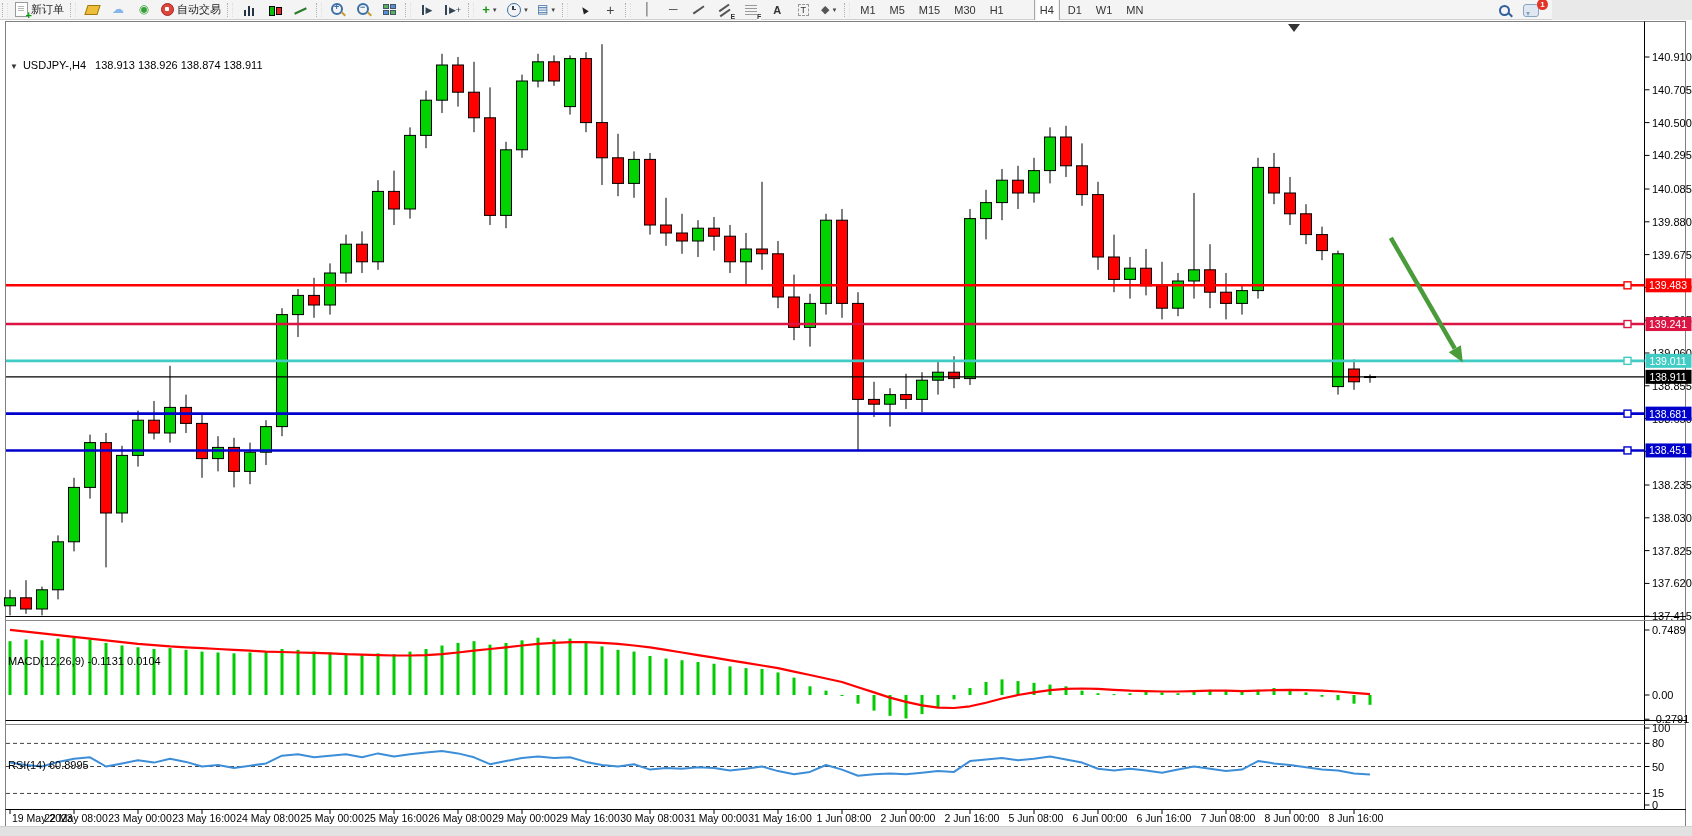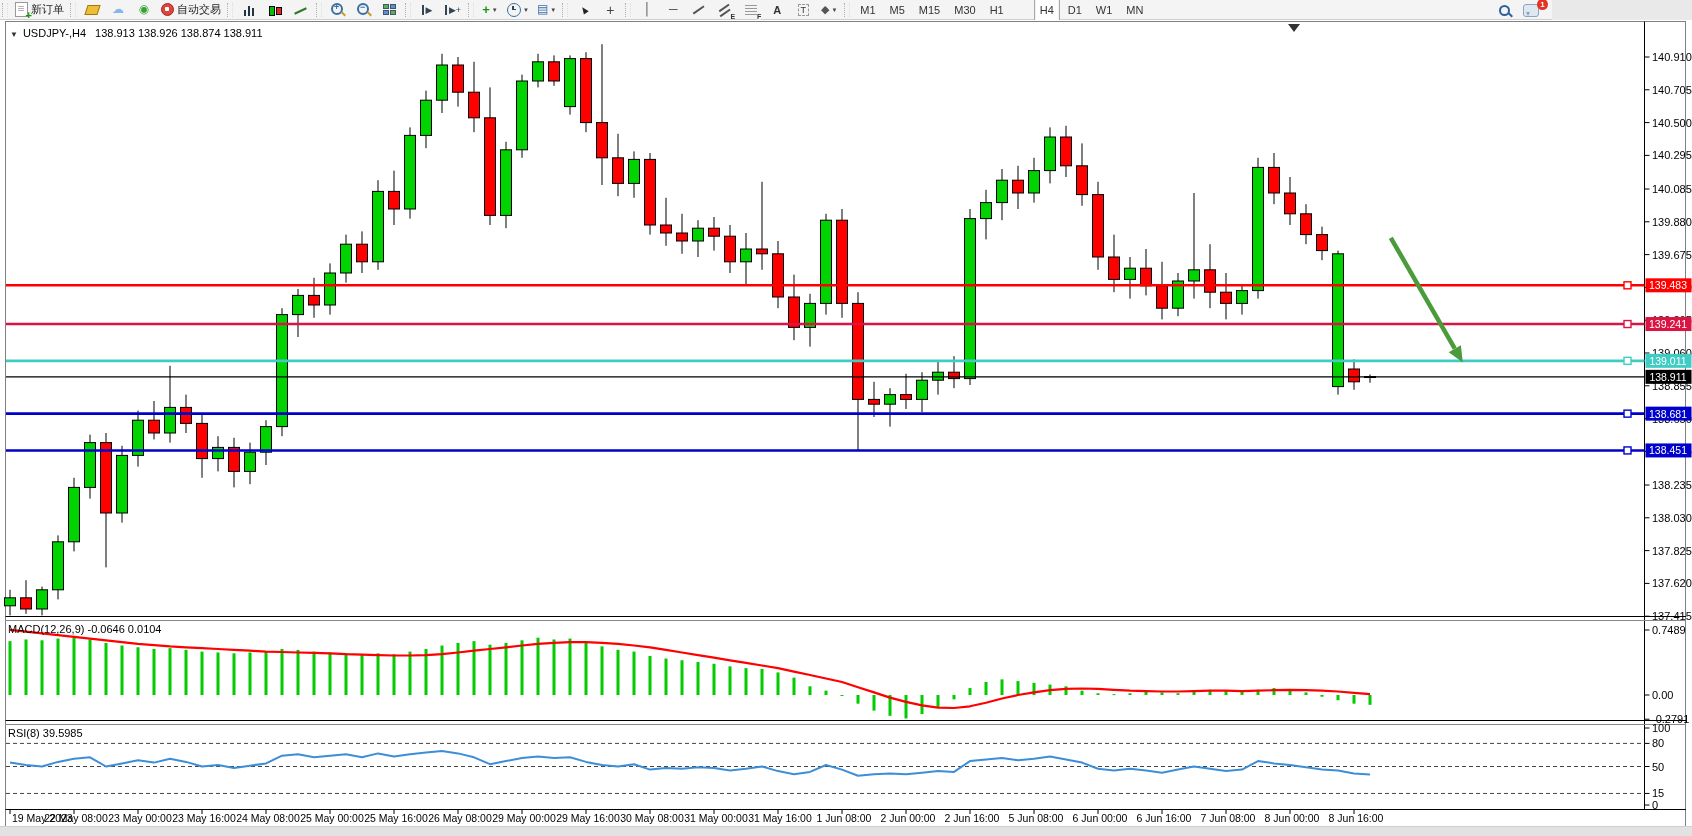--- a/index.html
+++ b/index.html
@@ -64,21 +64,21 @@
   .i-search::before{content:"";position:absolute;left:1px;top:1px;width:7px;height:7px;border:2px solid #2d5f9e;border-radius:50%;}
   .i-search::after{content:"";position:absolute;left:10px;top:10px;width:5px;height:2px;background:#2d5f9e;transform:rotate(45deg);}
   .i-bubble{position:relative;width:14px;height:11px;background:#dfe8f2;border:1px solid #8aa5c0;border-radius:3px;display:inline-block;}
   .i-bubble::after{content:"";position:absolute;left:2px;bottom:-4px;border:4px solid transparent;border-top-color:#8aa5c0;border-left-width:2px;border-right-width:2px;}
   .badge1{position:absolute;top:-3px;right:-6px;background:#e23326;color:#fff;border-radius:50%;
     width:11px;height:11px;font-size:8px;line-height:11px;text-align:center;font-weight:bold;}
   
   .chart-window{position:absolute;left:0;top:20px;width:1692px;height:816px;background:#fff;}
   .chart-canvas{position:absolute;left:0;top:0;width:1524px;height:816px;}
   svg{display:block;}
-  .ov{position:absolute;font-size:11px;color:#000;pointer-events:none;}
+  .ov{position:absolute;font-size:11px;color:#000;pointer-events:none;margin-top:32px;}
   .ov.title{left:10px;top:7px;}
   .ov.title .tri::before{content:"▼";font-size:8px;color:#333;margin-right:5px;}
   .ov.title .sp{display:inline-block;width:9px;}
   .ov.macd{left:8px;top:603px;}
   .ov.rsi{left:8px;top:707px;}
   .bottom-strip{position:absolute;left:0;top:826px;width:1692px;height:10px;background:#e2e2e2;border-top:1px solid #cfcfcf;}
 </style>
 </head>
 <body>
 
@@ -616,17 +616,17 @@
           <line x1="1290" y1="789.5" x2="1290" y2="794" stroke="#000" stroke-width="1"></line>
           <text x="1292" y="802" font-family="Liberation Sans, sans-serif" font-size="10.5" fill="#000" text-anchor="middle">8 Jun 00:00</text>
           <line x1="1354" y1="789.5" x2="1354" y2="794" stroke="#000" stroke-width="1"></line>
           <text x="1356" y="802" font-family="Liberation Sans, sans-serif" font-size="10.5" fill="#000" text-anchor="middle">8 Jun 16:00</text>
         </g>
       </svg>
   </div>
   <div class="ov title">
     <span class="tri"></span><span>USDJPY-,H4</span><span class="sp"></span><span>138.913 138.926 138.874 138.911</span>
   </div>
-  <div class="ov macd">MACD(12,26,9) -0.0646 0.0104</div>
-  <div class="ov rsi">RSI(8) 39.5985</div>
+  <div class="ov macd">MACD(12,26,9) -0.1131 0.0104</div>
+  <div class="ov rsi">RSI(14) 60.8995</div>
 </div>
 
 <div class="bottom-strip"></div>
 
 </body></html>

